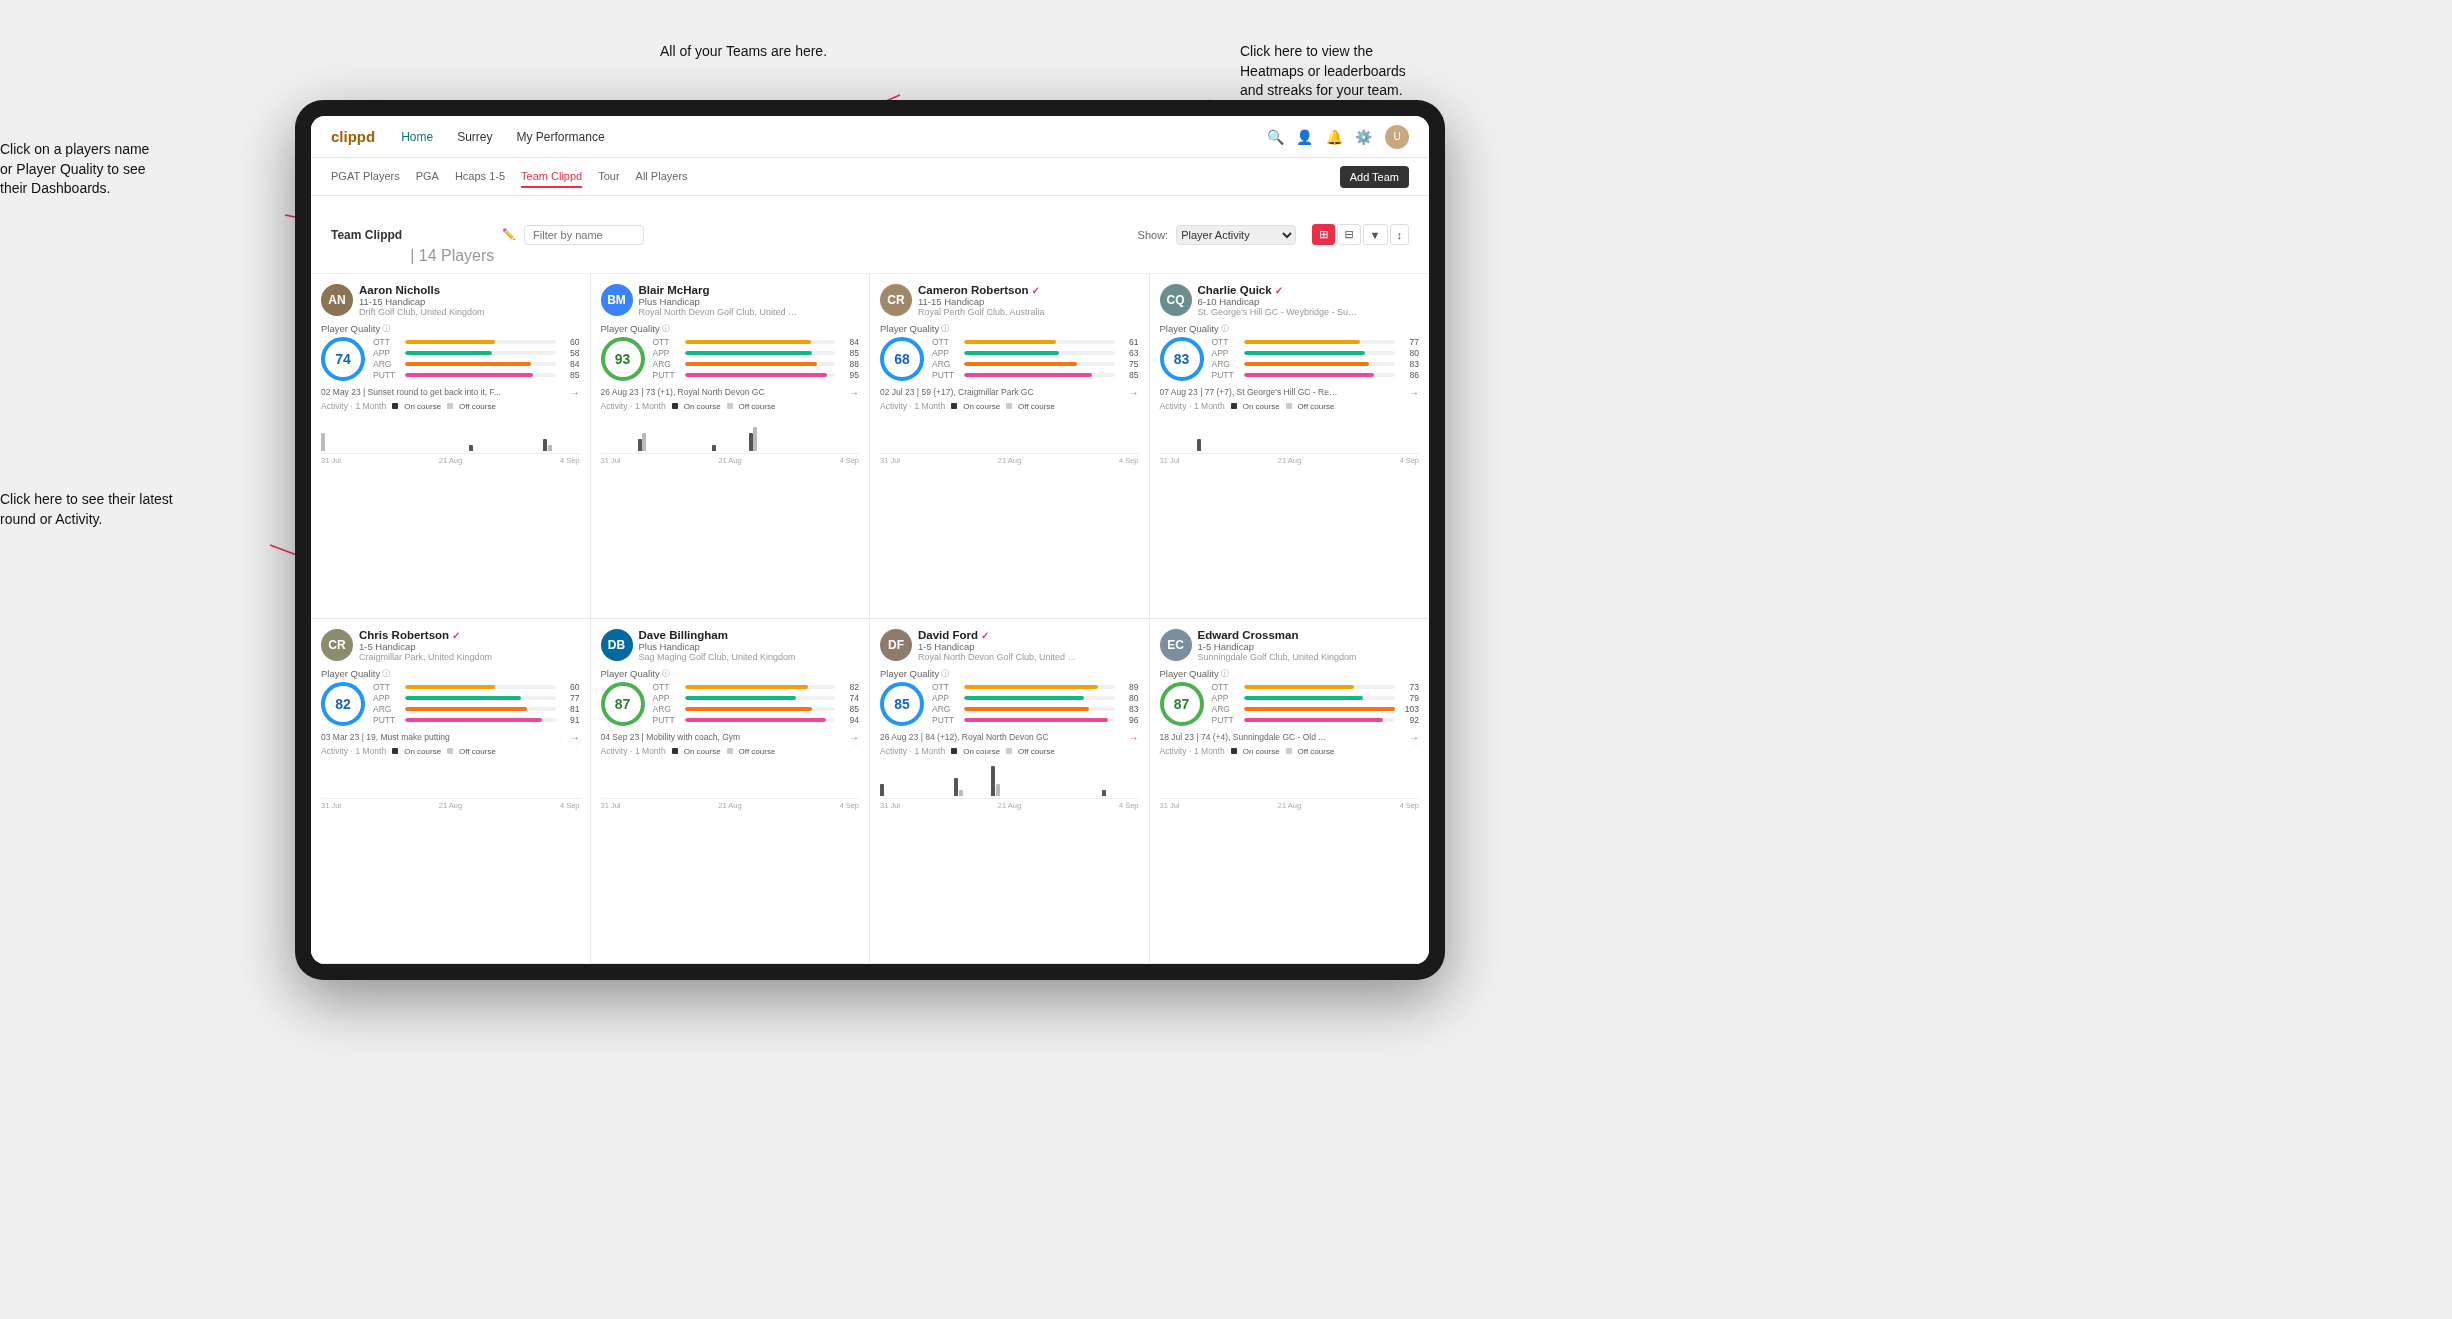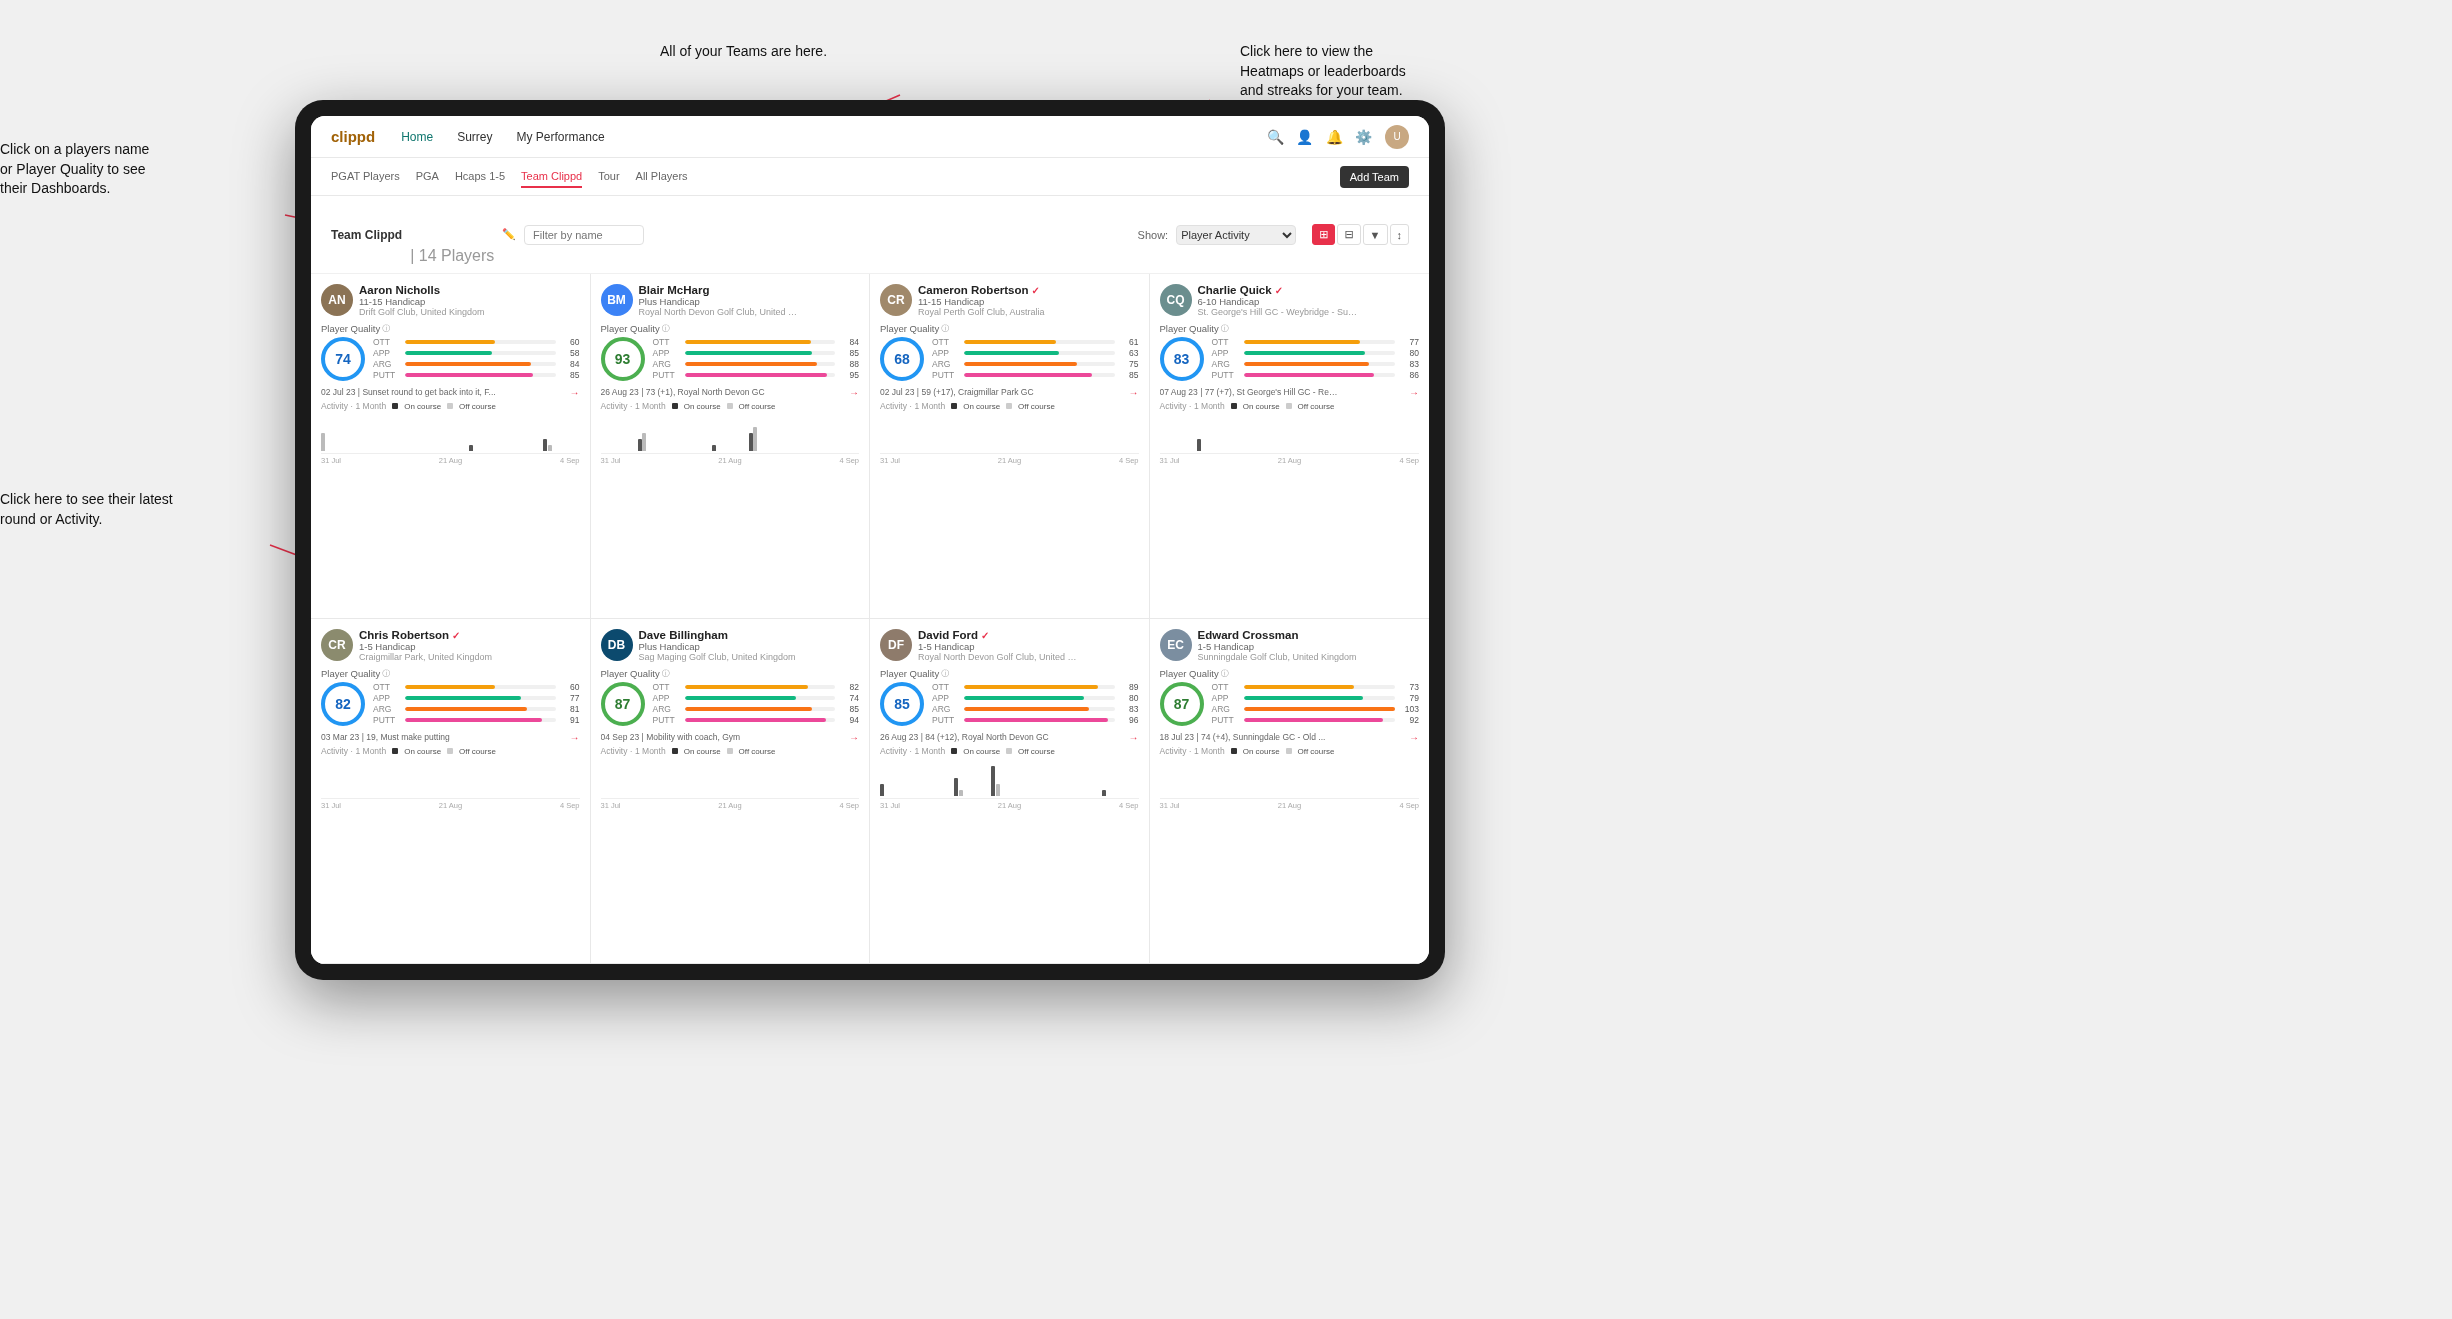--- a/index.html
+++ b/index.html
@@ -520,21 +520,21 @@
         <div class="stat-row">
           <span class="stat-label">PUTT</span>
           <div class="stat-bar-bg">
                   <div class="stat-bar putt" style="width:85%"></div>
                 </div>
           <span class="stat-value">85</span>
         </div>
       </div>
     </div>
     <div class="last-round">
-      <span class="last-round-text">02 Jul 23 | Sunset round to get back into it, F...</span>
+      <span class="last-round-text">02 May 23 | Sunset round to get back into it, F...</span>
       <span class="last-round-arrow">→</span>
     </div>
     <div class="activity-section">
       <div class="activity-header">
         Activity · 1 Month
         <span class="legend-dot on"></span><span style="font-size:8px;color:#555"> On course</span>
         <span class="legend-dot off"></span><span style="font-size:8px;color:#555"> Off course</span>
       </div>
       <div class="chart-area">
               <div class="chart-bar-group">
@@ -896,21 +896,21 @@
             </div>
       <div class="chart-dates">
         <span>31 Jul</span>
         <span>21 Aug</span>
         <span>4 Sep</span>
       </div>
     </div>
   </div>
         <div class="player-card">
     <div class="player-header">
-      <div class="player-avatar" style="background:#0c4a6e">DB</div>
+      <div class="player-avatar" style="background:#0369a1">DB</div>
       <div class="player-info">
         <div class="player-name">Dave Billingham </div>
         <div class="player-handicap">Plus Handicap</div>
         <div class="player-club">Sag Maging Golf Club, United Kingdom</div>
       </div>
     </div>
     <div class="quality-label">Player Quality <span style="color:#aaa;font-size:8px">ⓘ</span></div>
     <div class="quality-section">
       <div class="quality-circle green">87</div>
       <div class="stats-grid">

